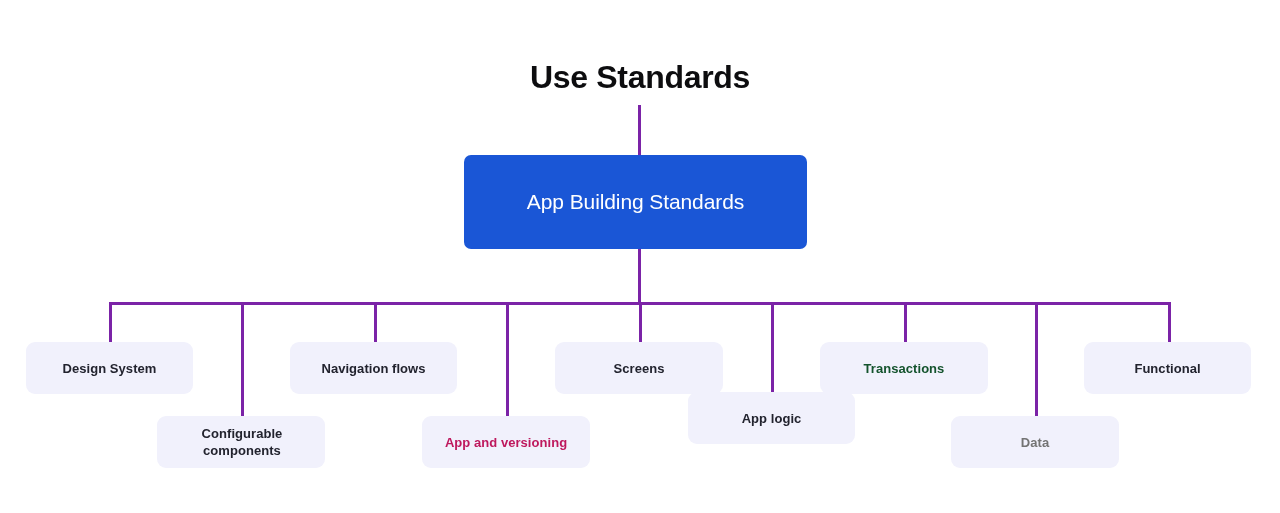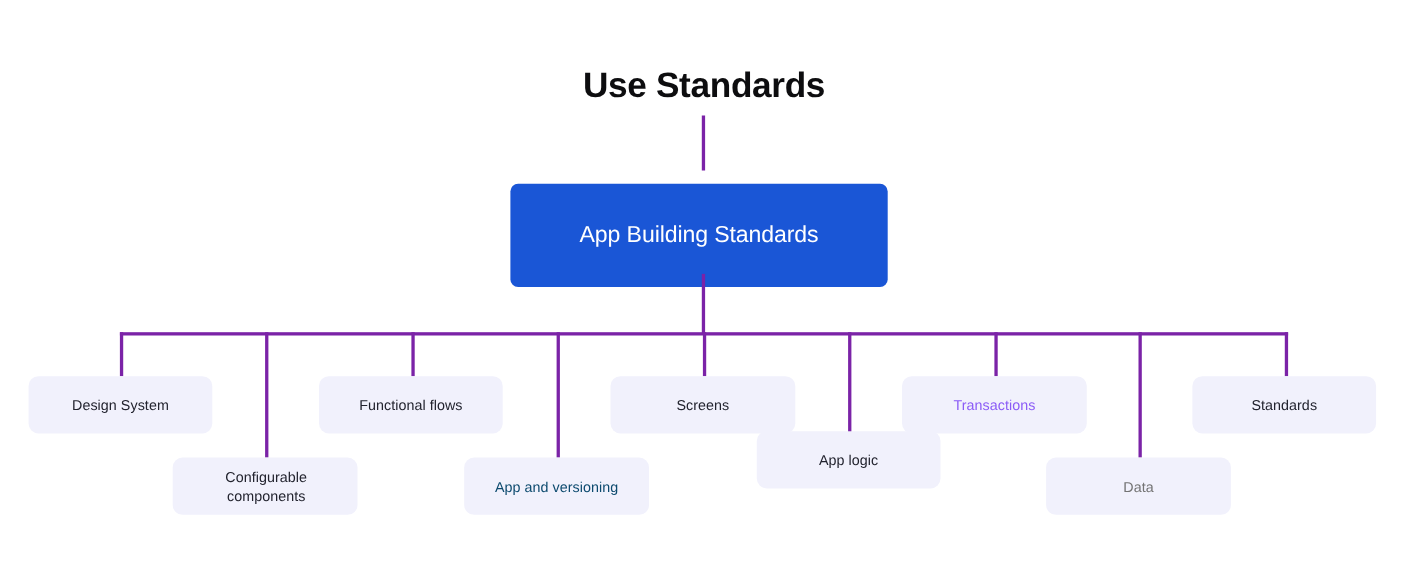--- a/index.html
+++ b/index.html
@@ -73,75 +73,75 @@
     border-radius: 9px;
     display: flex;
     align-items: center;
     justify-content: center;
     box-sizing: border-box;
     padding: 4px 10px;
   }
   .leaf-node-label {
     color: #22232e;
     font-size: 13px;
-    font-weight: normal;
+    font-weight: bold;
     line-height: 17px;
     text-align: center;
     letter-spacing: 0.05px;
   }
 </style>
 </head>
 <body>
 
 <div id="canvas" style="background: rgb(255, 255, 255);">
 
   <div class="diagram-title" style="color: rgb(13, 13, 15);">Use Standards</div>
 
   <div class="conn conn-v" id="conn-title-root" style="left: 638px; top: 105px; height: 50px; background: rgb(123, 35, 167);"></div>
 
-  <div class="root-node" style="background: rgb(26, 86, 214); margin-top: 12px;">
+  <div class="root-node" style="background: rgb(26, 86, 214);">
     <span class="root-node-label" style="color: rgb(255, 255, 255);">App Building Standards</span>
   </div>
 
   <div class="conn conn-v" id="conn-root-bus" style="left: 638px; top: 249px; height: 54px; background: rgb(123, 35, 167);"></div>
 
   <div class="conn conn-h" id="conn-bus" style="left: 109px; top: 302px; width: 1062px; background: rgb(123, 35, 167);"></div>
 
   <div id="leaf-layer">
       <div class="conn conn-v" style="left: 109px; top: 302px; height: 40px; background: rgb(123, 35, 167);"></div>
       <div class="leaf-node" style="left: 26px; top: 342px; width: 167px; height: 52px; background: rgb(241, 241, 252);">
         <span class="leaf-node-label" style="color: rgb(34, 35, 46);">Design System</span>
       </div>
       <div class="conn conn-v" style="left: 241px; top: 302px; height: 114px; background: rgb(123, 35, 167);"></div>
       <div class="leaf-node" style="left: 157px; top: 416px; width: 168px; height: 52px; background: rgb(241, 241, 252); padding-left: 12px;">
         <span class="leaf-node-label" style="color: rgb(34, 35, 46);">Configurable components</span>
       </div>
       <div class="conn conn-v" style="left: 374px; top: 302px; height: 40px; background: rgb(123, 35, 167);"></div>
       <div class="leaf-node" style="left: 290px; top: 342px; width: 167px; height: 52px; background: rgb(241, 241, 252);">
-        <span class="leaf-node-label" style="color: rgb(34, 35, 46);">Functional flows</span>
+        <span class="leaf-node-label" style="color: rgb(34, 35, 46);">Navigation flows</span>
       </div>
       <div class="conn conn-v" style="left: 506px; top: 302px; height: 114px; background: rgb(123, 35, 167);"></div>
       <div class="leaf-node" style="left: 422px; top: 416px; width: 168px; height: 52px; background: rgb(241, 241, 252);">
-        <span class="leaf-node-label" style="color: #0c4a6e;">App and versioning</span>
+        <span class="leaf-node-label" style="color: #be185d;">App and versioning</span>
       </div>
       <div class="conn conn-v" style="left: 639px; top: 302px; height: 40px; background: rgb(123, 35, 167);"></div>
       <div class="leaf-node" style="left: 555px; top: 342px; width: 168px; height: 52px; background: rgb(241, 241, 252);">
         <span class="leaf-node-label" style="color: rgb(34, 35, 46);">Screens</span>
       </div>
       <div class="conn conn-v" style="left: 771px; top: 302px; height: 114px; background: rgb(123, 35, 167);"></div>
       <div class="leaf-node" style="left: 688px; top: 392px; width: 167px; height: 52px; background: rgb(241, 241, 252);">
         <span class="leaf-node-label" style="color: rgb(34, 35, 46);">App logic</span>
       </div>
       <div class="conn conn-v" style="left: 904px; top: 302px; height: 40px; background: rgb(123, 35, 167);"></div>
       <div class="leaf-node" style="left: 820px; top: 342px; width: 168px; height: 52px; background: rgb(241, 241, 252);">
-        <span class="leaf-node-label" style="color: #8b5cf6;">Transactions</span>
+        <span class="leaf-node-label" style="color: #14532d;">Transactions</span>
       </div>
       <div class="conn conn-v" style="left: 1035px; top: 302px; height: 114px; background: rgb(123, 35, 167);"></div>
       <div class="leaf-node" style="left: 951px; top: 416px; width: 168px; height: 52px; background: rgb(241, 241, 252);">
         <span class="leaf-node-label" style="color: #737373;">Data</span>
       </div>
       <div class="conn conn-v" style="left: 1168px; top: 302px; height: 40px; background: rgb(123, 35, 167);"></div>
       <div class="leaf-node" style="left: 1084px; top: 342px; width: 167px; height: 52px; background: rgb(241, 241, 252);">
-        <span class="leaf-node-label" style="color: rgb(34, 35, 46);">Standards</span>
+        <span class="leaf-node-label" style="color: rgb(34, 35, 46);">Functional</span>
       </div>
     </div>
 
 </div>
 
 </body></html>

